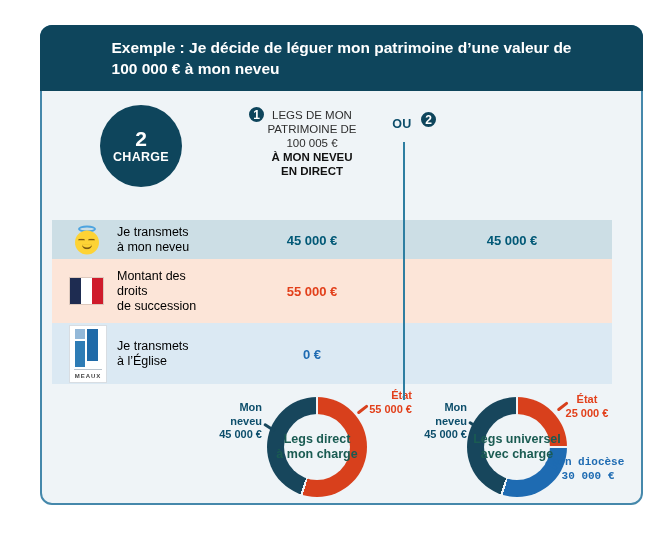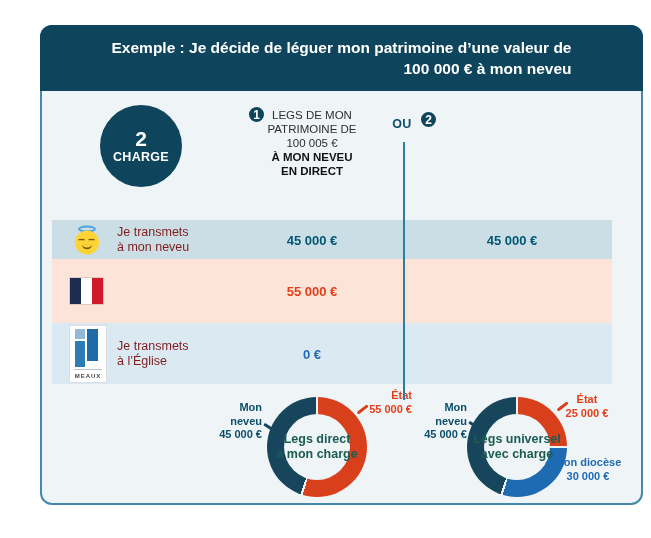--- a/index.html
+++ b/index.html
@@ -6,21 +6,21 @@
   html,body { width:651px; height:538px; background:#ffffff;
               font-family:"Liberation Sans", sans-serif; }
   .pre { white-space:pre-line; }
 
   .card { position:absolute; left:40px; top:25px; width:603px; height:480px;
           background:#EFF4F7; border:2px solid #4588AB; border-radius:12px; }
 
   .hdr { position:absolute; left:-2px; top:-2px; width:603px; height:66px;
          background:#0E455C; border-radius:12px 12px 0 0;
          display:flex; align-items:center; justify-content:center; }
-  .hdr .t { color:#fff; font-size:15.5px; font-weight:bold; text-align:right;
+  .hdr .t { color:#fff; font-size:15.5px; font-weight:bold; text-align:left;
             line-height:21px; }
 
   .opts { position:absolute; left:58px; top:78px; width:82px; height:82px;
           border-radius:50%; background:#0E455C; color:#fff;
           display:flex; flex-direction:column; align-items:center; justify-content:center; }
   .opts .n { font-size:21px; font-weight:bold; line-height:22px; }
   .opts .l { font-size:12.5px; font-weight:bold; letter-spacing:.3px; }
 
   .colhead { position:absolute; text-align:center; font-size:11.5px; line-height:14px;
              color:#2E2E2E; }
@@ -40,21 +40,21 @@
 
   .divider { position:absolute; left:361px; top:115px; width:2px; height:258px;
              background:#2E7EA1; z-index:5; }
 
   .row { position:absolute; left:10px; width:560px; }
   .row1 { top:193px; height:39px; background:#CCDEE5; }
   .row2 { top:232px; height:64px; background:#FCE5D8; }
   .row3 { top:296px; height:61px; background:#DBE9F3; }
   .row .icon { position:absolute; top:50%; transform:translateY(-50%); }
   .row .lab { position:absolute; left:65px; top:50%; transform:translateY(-50%);
-              width:145px; font-size:12.5px; line-height:15px; color:#7f1d1d; }
+              width:145px; font-size:12.5px; line-height:15px; color:#000000; }
   .row .val { position:absolute; top:50%; transform:translateY(-50%);
               width:120px; text-align:center; font-size:13px; font-weight:bold; }
   .v1 { left:200px; } .v2 { left:400px; }
   .teal { color:#005876; } .red { color:#E2401B; } .blue { color:#1E6BB2; }
 
   
   .angel { position:relative; width:26px; height:29px; left:22px; }
   .angel .halo { position:absolute; top:0; left:4px; width:18px; height:7px;
                  border:2px solid #4DA4E0; border-radius:50%; }
   .angel .face { position:absolute; top:5px; left:1px; width:24px; height:24px;
@@ -97,21 +97,21 @@
              font-weight:bold; color:#1A5B52; line-height:15px;
              transform:translate(-50%,-50%); z-index:3; }
   .dcL { left:275px; top:420px; } .dcR { left:475px; top:420px; }
 
   .dlab { position:absolute; font-size:11px; font-weight:bold; line-height:13.5px; z-index:3; }
   .ra { text-align:right; } .ca { text-align:center; }
   .lab-nevL { left:148px; top:374px; width:72px; color:#0D4E6B; }
   .lab-etaL { left:310px; top:362px; width:60px; color:#E2401B; }
   .lab-nevR { left:353px; top:374px; width:72px; color:#0D4E6B; }
   .lab-etaR { left:512px; top:366px; width:66px; color:#E2401B; }
-  .lab-dioR { left:506px; top:429px; width:80px; color:#1E6BB2; }
+  .lab-dioR { left:506px; top:429px; width:80px; color:#1E6BB2;font-family:Liberation Mono, monospace; }
 
   .callout { position:absolute; width:13px; height:2.5px; border-radius:2px; z-index:2; }
   .co-nevL { left:221px; top:399px; background:#17465C; transform:rotate(33deg); }
   .co-etaL { left:314px; top:381px; background:#D8401C; transform:rotate(-38deg); }
   .co-nevR { left:426px; top:397px; background:#17465C; transform:rotate(33deg); }
   .co-etaR { left:514px; top:378px; background:#D8401C; transform:rotate(-38deg); }
   .co-dioR { left:503px; top:437px; background:#1E6BB2; transform:rotate(30deg); }
 </style>
 </head>
 <body>
@@ -156,20 +156,23 @@
     <div class="val v1 teal">45 000 €</div>
     <div class="val v2 teal">45 000 €</div>
   </div>
 
   <div class="row row2">
     <div class="icon flag">
       <div class="s1"></div>
       <div class="s2"></div>
       <div class="s3"></div>
     </div>
+    <div class="lab pre">Montant des
+droits
+de succession</div>
     <div class="val v1 red">55 000 €</div>
   </div>
 
   <div class="row row3">
     <div class="icon meaux">
       <div class="b1"></div>
       <div class="b2"></div>
       <div class="b3"></div>
       <div class="tl"></div>
       <div class="tx">MEAUX</div>

